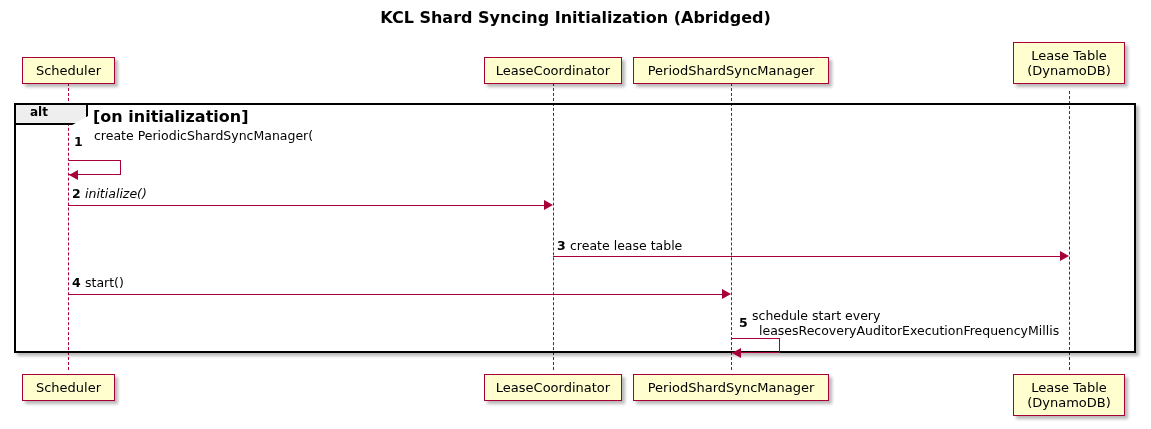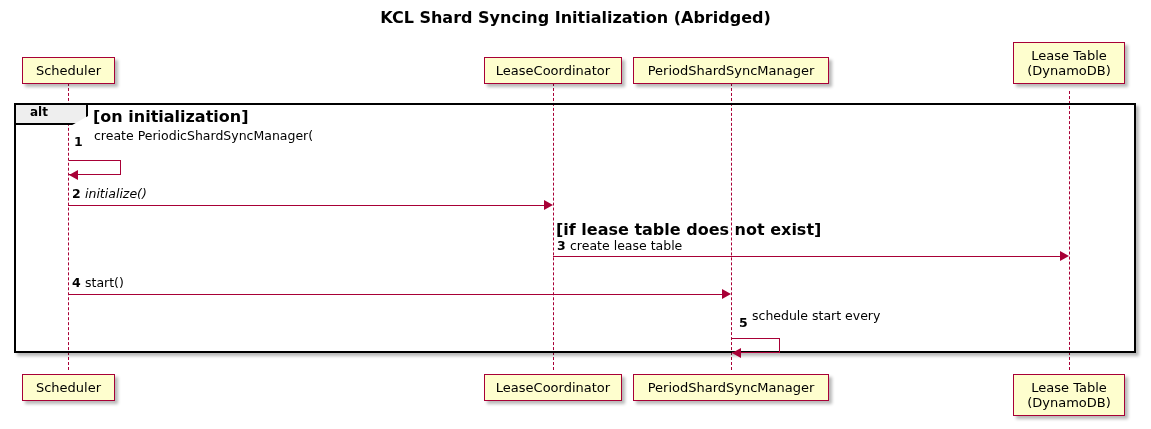--- a/index.html
+++ b/index.html
@@ -149,21 +149,20 @@
   <div class="lifeline" style="left:731px; top:83px; height:287px;"></div>
   <div class="lifeline" style="left:1069px; top:91px; height:279px;"></div>
 
   <div class="fragment" style="left:14px; top:103px; width:1122px; height:250px;">
     <div class="frag-label" style="width:72px;">
       <span>alt</span>
     </div>
   </div>
   <div class="frag-cond" style="left:93px; top:107px;">[on initialization]</div>
 
-  <div class="frag-cond" style="left:556px; top:220px;">[if lease table does not exist]</div>
 
   <div class="msg-num" style="left:74px; top:134px;">1</div>
   <div class="msg-text" style="left:94px; top:128px;">create PeriodicShardSyncManager(</div>
   <div class="selfloop" style="left:69px; top:160px; width:52px; height:15px;"></div>
   <div class="arrow-left" style="left:69px; top:170px;"></div>
 
   <div class="msg-num" style="left:72px; top:186px;">2</div>
   <div class="msg-text" style="left:85px; top:186px;font-style:italic;">initialize()</div>
   <div class="msg-line" style="left:68px; top:205px; width:479px;"></div>
   <div class="arrow-right" style="left:544px; top:200px;"></div>
@@ -173,20 +172,21 @@
   <div class="msg-line" style="left:553px; top:256px; width:507px;"></div>
   <div class="arrow-right" style="left:1060px; top:251px;"></div>
 
   <div class="msg-num" style="left:72px; top:275px;">4</div>
   <div class="msg-text" style="left:85px; top:275px;text-align:center;">start()</div>
   <div class="msg-line" style="left:68px; top:294px; width:657px;"></div>
   <div class="arrow-right" style="left:722px; top:289px;"></div>
 
   <div class="msg-num" style="left:739px; top:315px;">5</div>
   <div class="msg-text" style="left:752px; top:308px;">schedule start every</div>
+  <div class="msg-text" style="left:759px; top:323px;">leasesRecoveryAuditorExecutionFrequencyMillis</div>
   <div class="selfloop" style="left:732px; top:338px; width:48px; height:15px;"></div>
   <div class="arrow-left" style="left:732px; top:348px;"></div>
 
   <div class="participant" style="left:22px; top:57px; width:93px; height:27px;">
     <span class="pline">Scheduler</span>
   </div>
 
   <div class="participant" style="left:484px; top:57px; width:138px; height:27px;">
     <span class="pline">LeaseCoordinator</span>
   </div>

